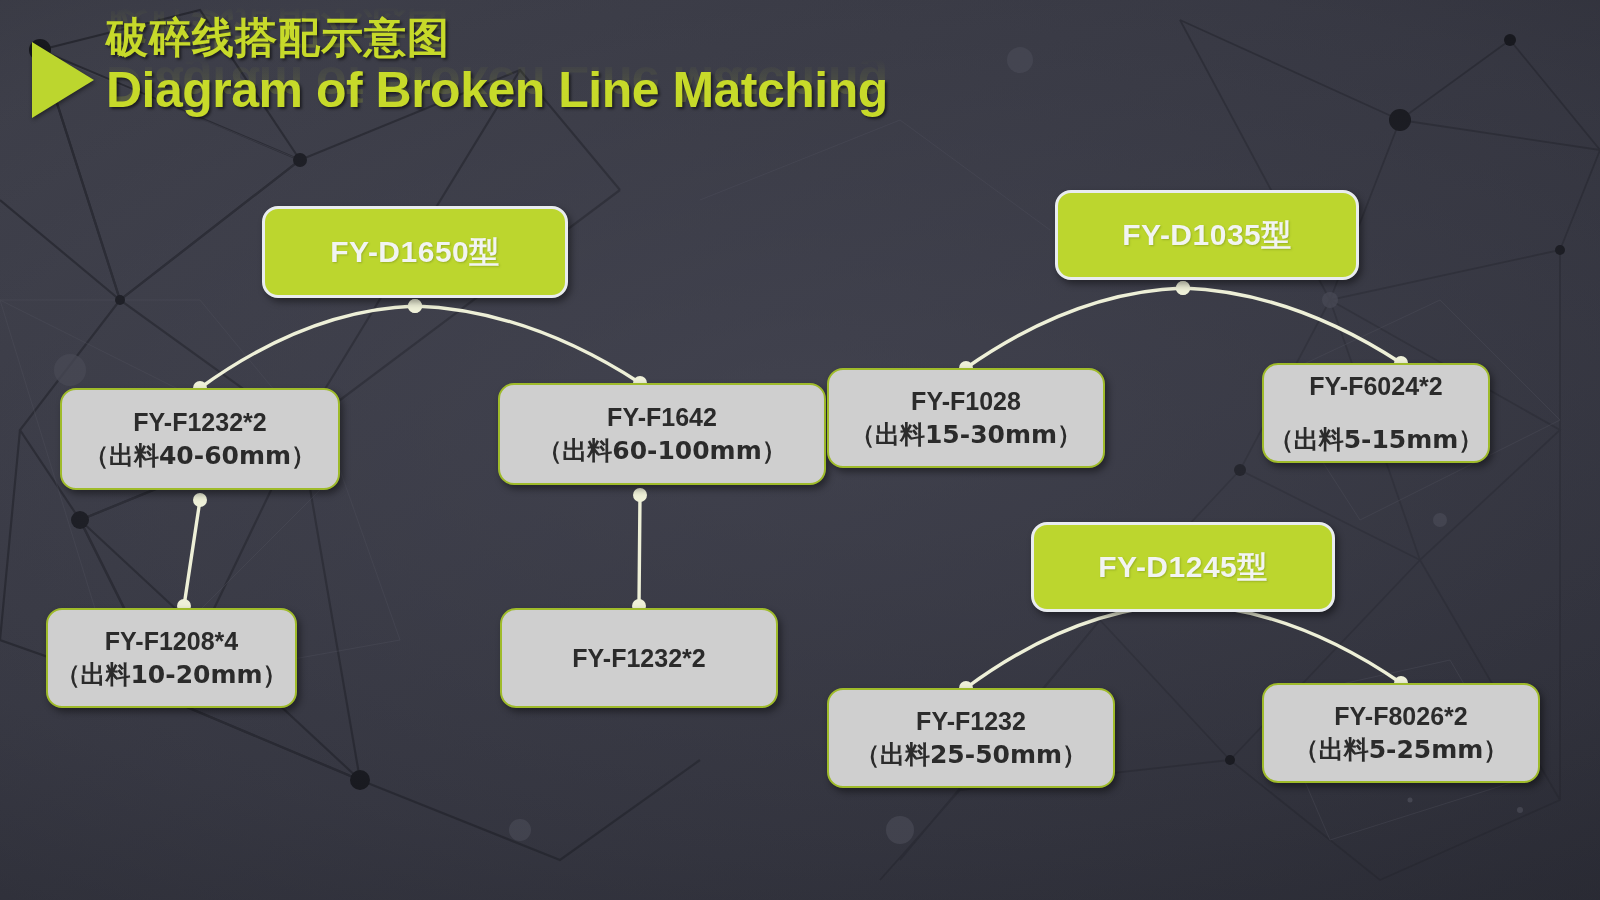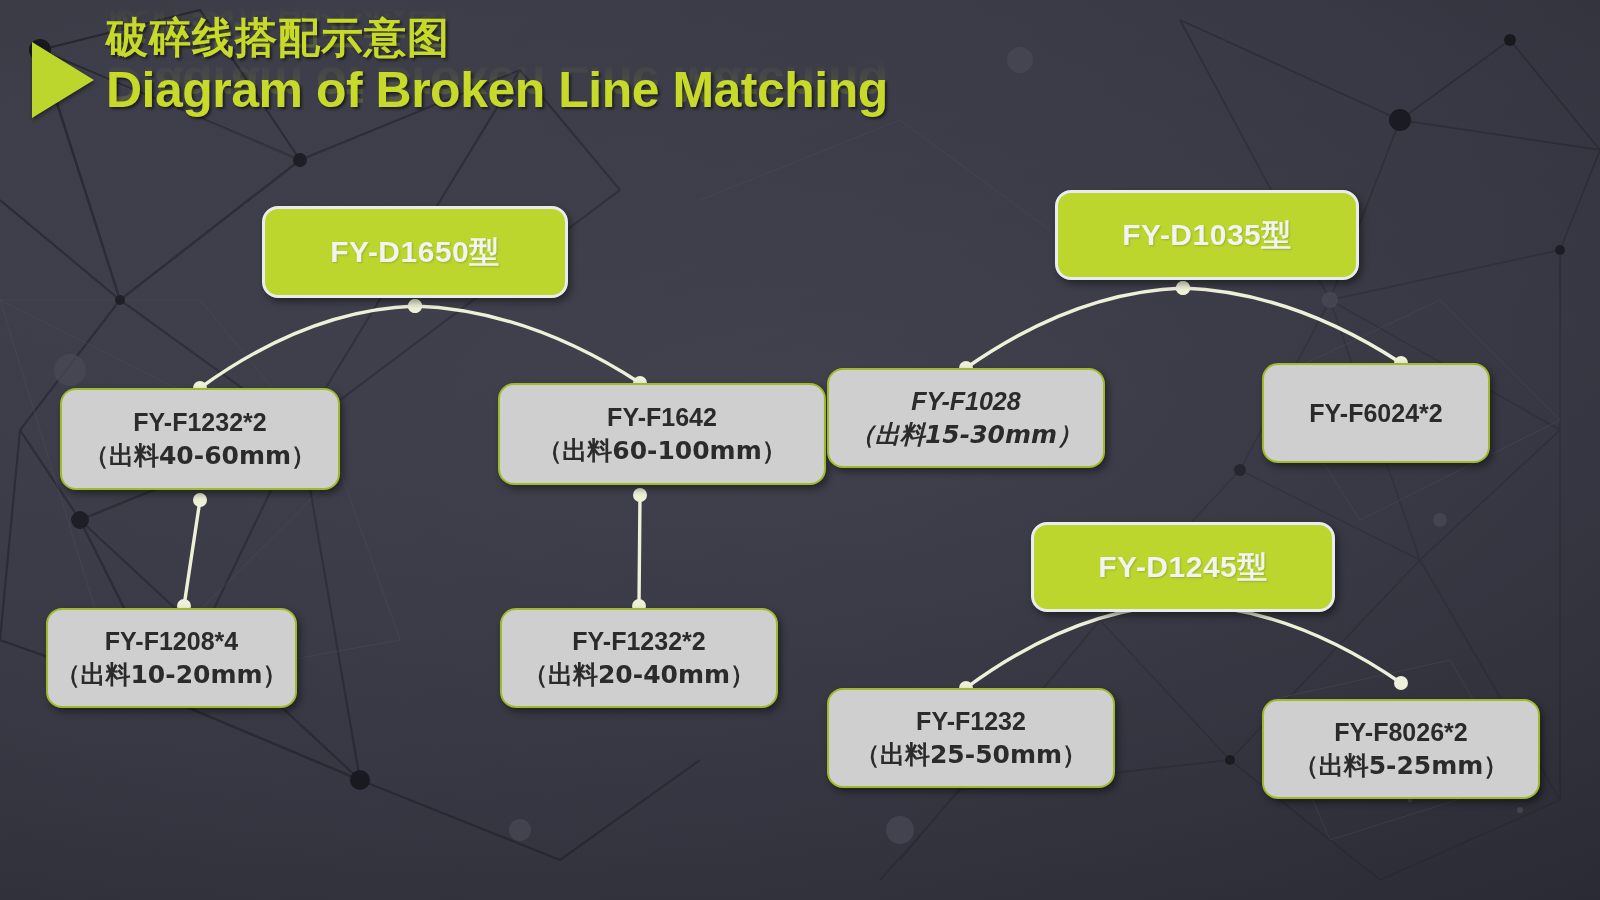--- a/index.html
+++ b/index.html
@@ -230,36 +230,36 @@
     <div class="node gray" style="left: 498px; top: 383px; width: 328px; height: 102px;">
       <div class="ln1">FY-F1642</div>
       <div class="ln2">（出料60-100mm）</div>
     </div>
     <div class="node gray" style="left: 46px; top: 608px; width: 251px; height: 100px;">
       <div class="ln1">FY-F1208*4</div>
       <div class="ln2">（出料10-20mm）</div>
     </div>
     <div class="node gray" style="left: 500px; top: 608px; width: 278px; height: 100px;">
       <div class="ln1">FY-F1232*2</div>
-      <div class="ln2">（出料20-40mm）</div>
     </div>
     <div class="node green" style="left: 1031px; top: 190px; width: 304px; height: 90px; margin-left: 24px;">
       <span>FY-D1035型</span>
     </div>
-    <div class="node gray" style="left: 827px; top: 368px; width: 278px; height: 100px; font-style: italic;">
+    <div class="node gray" style="left: 827px; top: 368px; width: 278px; height: 100px;">
       <div class="ln1">FY-F1028</div>
       <div class="ln2">（出料15-30mm）</div>
     </div>
     <div class="node gray" style="left: 1262px; top: 363px; width: 228px; height: 100px; gap: 20px;">
       <div class="ln1">FY-F6024*2</div>
+      <div class="ln2">（出料5-15mm）</div>
     </div>
     <div class="node green" style="left: 1031px; top: 522px; width: 304px; height: 90px;">
       <span>FY-D1245型</span>
     </div>
     <div class="node gray" style="left: 827px; top: 688px; width: 288px; height: 100px; text-align: center;">
       <div class="ln1">FY-F1232</div>
       <div class="ln2">（出料25-50mm）</div>
     </div>
-    <div class="node gray" style="left: 1262px; top: 683px; width: 278px; height: 100px; margin-top: 16px;">
+    <div class="node gray" style="left: 1262px; top: 683px; width: 278px; height: 100px;">
       <div class="ln1">FY-F8026*2</div>
       <div class="ln2">（出料5-25mm）</div>
     </div>
   </div>
 
 </body></html>

